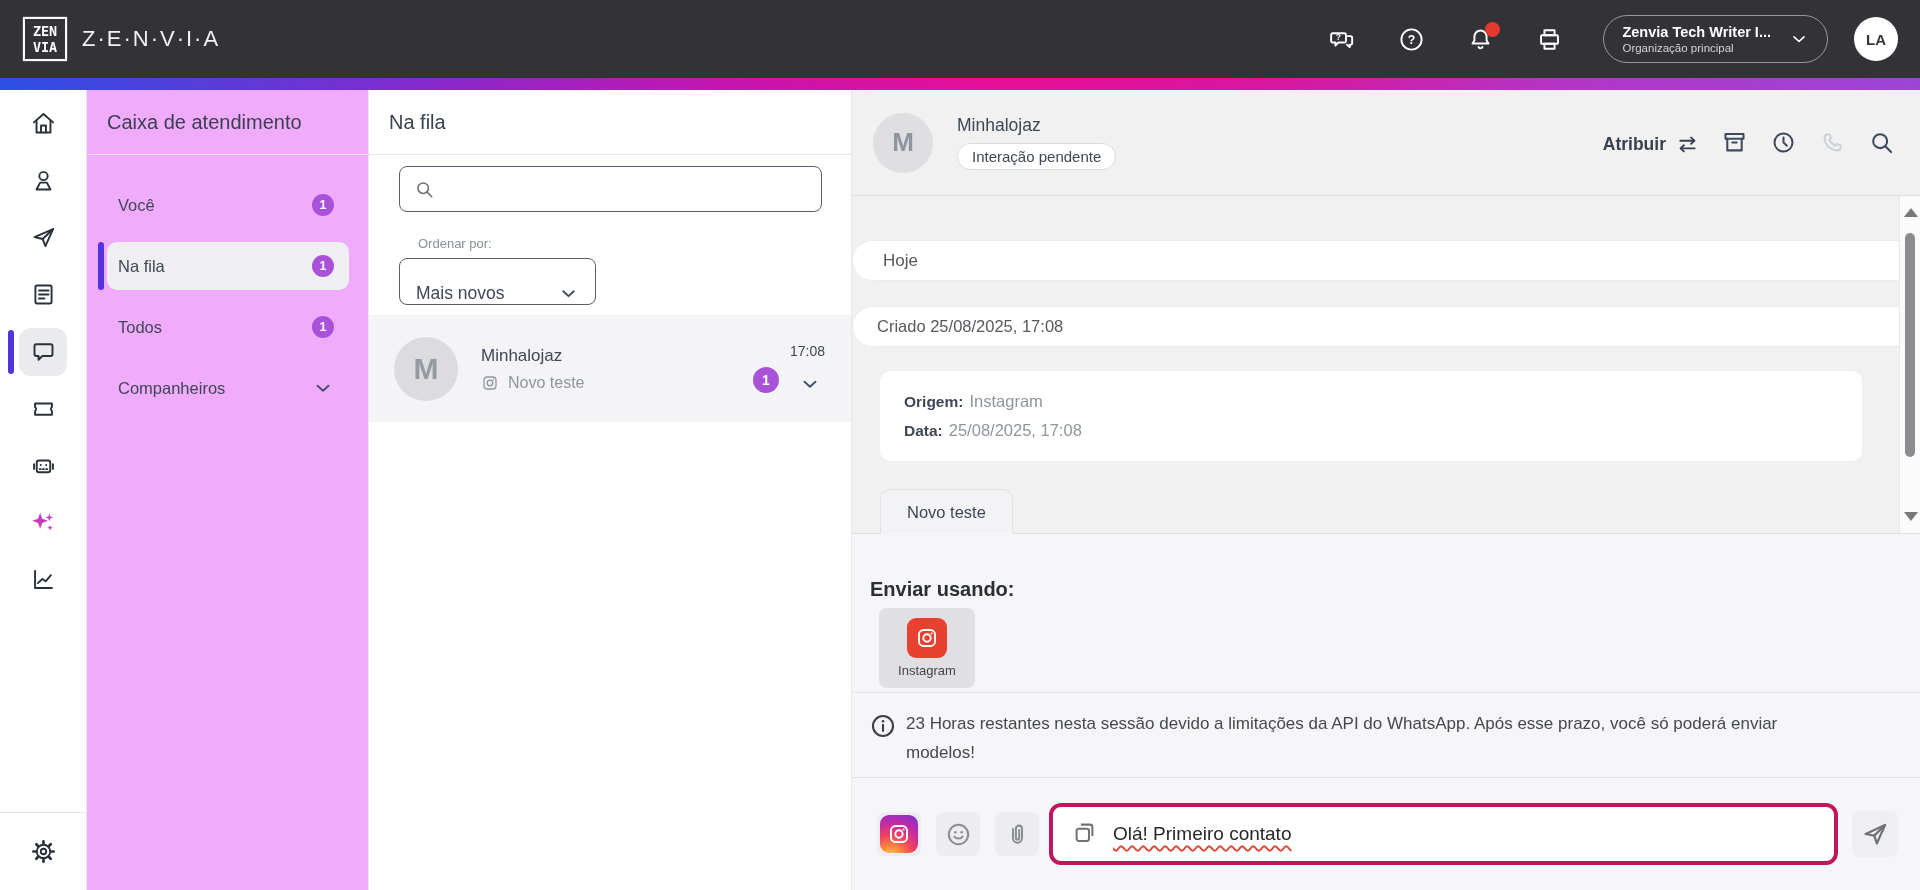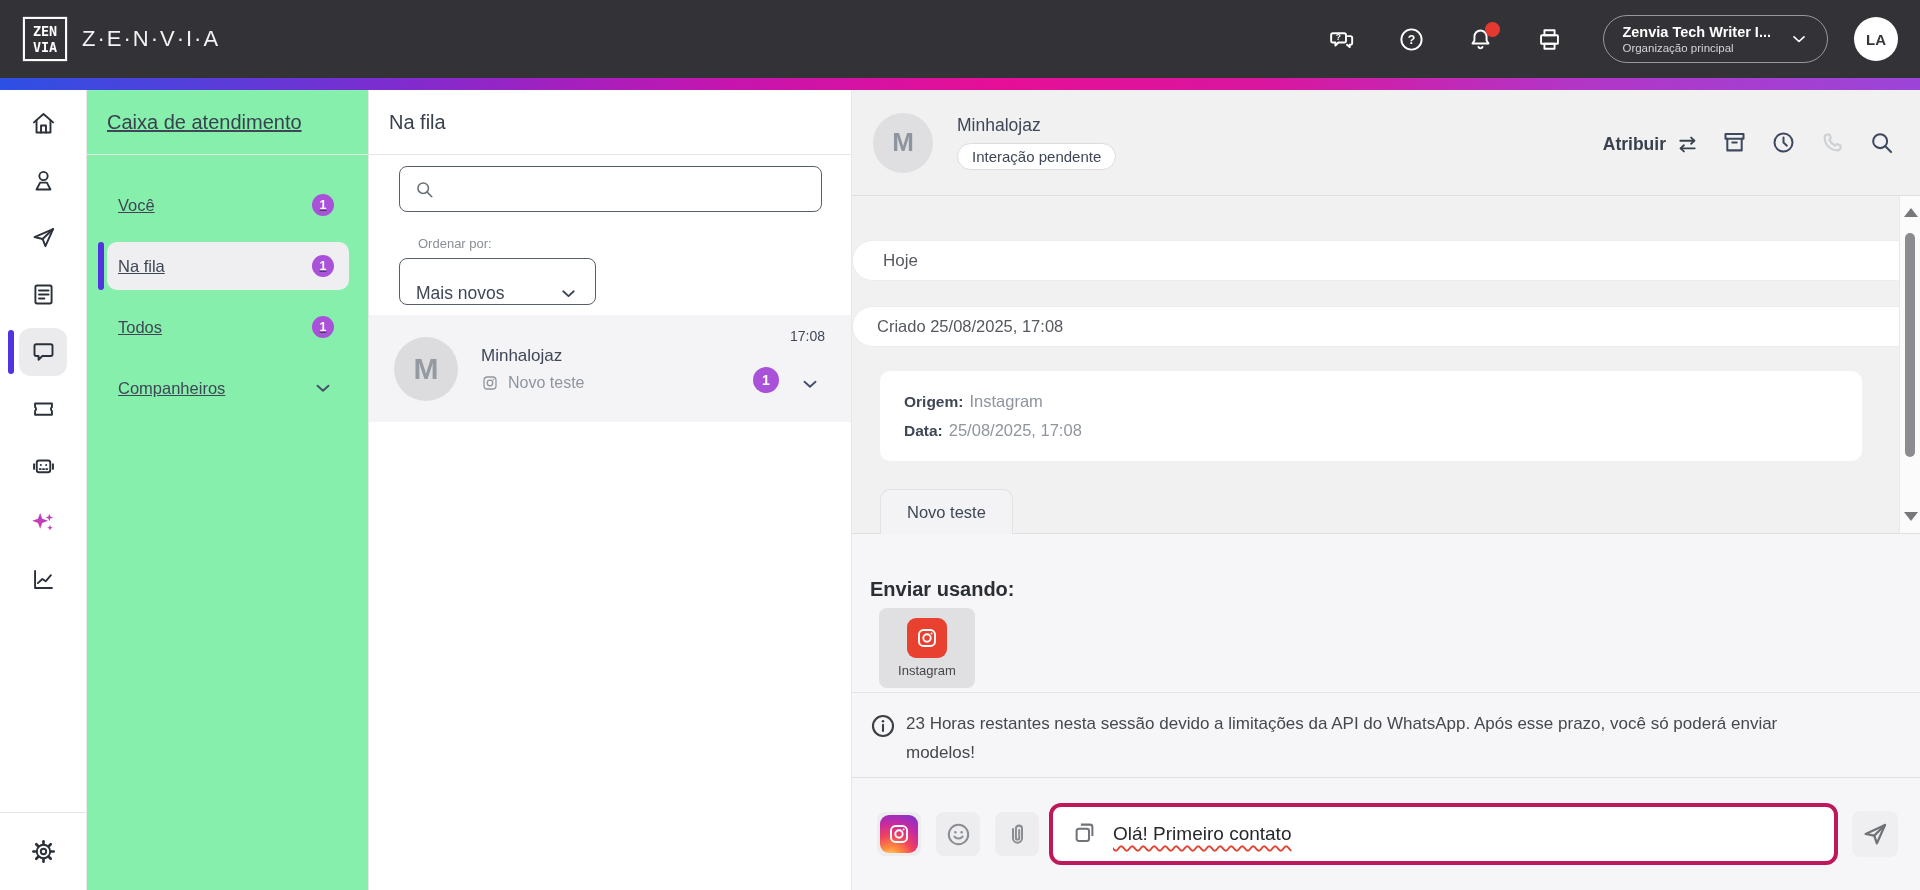--- a/index.html
+++ b/index.html
@@ -29,21 +29,21 @@
   .rail { flex:0 0 86px; border-right:1px solid #e8e8ea; display:flex; flex-direction:column; align-items:center; padding-top:5px; background:#fff; }
   .rail-item { width:86px; height:57px; display:flex; align-items:center; justify-content:center; position:relative; cursor:pointer; }
   .rail-item svg { width:27px; height:27px; stroke:#2b313b; fill:none; stroke-width:1.7; stroke-linecap:round; stroke-linejoin:round; position:relative; z-index:1; }
   .rail-item.active::before { content:''; position:absolute; left:8px; top:7px; width:6px; height:44px; border-radius:3px; background:#5133e0; }
   .rail-item.active .icon-bg { position:absolute; width:48px; height:48px; border-radius:12px; background:#ebebed; }
   .rail-item.sparkle svg { stroke:none; }
   .rail-bottom { margin-top:auto; width:86px; height:78px; border-top:1px solid #e4e4e6; display:flex; align-items:center; justify-content:center; }
   .rail-bottom .rail-item { height:78px; }
 
   
-  .inbox { flex:0 0 282px; border-right:1px solid #e8e8ea; background:#86efac;text-decoration:underline; }
+  .inbox { flex:0 0 282px; border-right:1px solid #e8e8ea; background:#f0abfc; }
   .panel-title { height:65px; display:flex; align-items:center; padding:0 20px; font-size:20px; font-weight:500; color:#3a414e; border-bottom:1px solid #e6e6e9; }
   .inbox-items { padding:26px 19px 0 20px; display:flex; flex-direction:column; gap:13px; }
   .inbox-item { height:48px; display:flex; align-items:center; padding:0 15px 0 11px; border-radius:10px; font-size:16.5px; color:#3f4756; position:relative; cursor:pointer; }
   .inbox-item.active { background:#efeff1; }
   .inbox-item.active::before { content:''; position:absolute; left:-9px; top:0; width:6px; height:48px; border-radius:3px; background:#5133e0; }
   .count-badge { margin-left:auto; min-width:22px; height:22px; border-radius:50%; background:#a952d9; color:#fff; font-size:12.5px; font-weight:600; display:flex; align-items:center; justify-content:center; }
   .inbox-item .chev { margin-left:auto; width:22px; height:22px; }
   .inbox-item .chev svg { width:22px; height:22px; stroke:#44506b; fill:none; stroke-width:2; stroke-linecap:round; stroke-linejoin:round; }
 
   
@@ -55,21 +55,21 @@
   .search-box input::placeholder { color:#9aa0a8; }
   .sort-label { margin:24px 0 7px 19px; font-size:13px; color:#8a8f98; }
   .sort-select { width:197px; height:47px; border:1px solid #585f6a; border-radius:8px; background:#fff; display:flex; align-items:flex-end; justify-content:space-between; padding:0 16px; font-size:17.5px; color:#3f4756; cursor:pointer; }
   .sort-select svg { width:21px; height:21px; stroke:#3f4756; fill:none; stroke-width:2.2; stroke-linecap:round; stroke-linejoin:round; }
   .conv-item { margin-top:10px; height:107px; background:#f4f4f6; display:flex; align-items:center; padding:0 26px 0 25px; position:relative; cursor:pointer; }
   .conv-avatar { width:64px; height:64px; border-radius:50%; background:#dcdcdf; color:#949aa2; font-size:30px; font-weight:600; display:flex; align-items:center; justify-content:center; flex:0 0 64px; }
   .conv-info { margin-left:23px; display:flex; flex-direction:column; gap:8px; }
   .conv-name { font-size:17px; color:#3f4756; }
   .conv-preview { display:flex; align-items:center; gap:9px; color:#8f959e; font-size:16px; }
   .conv-preview svg { width:18px; height:18px; stroke:#8f959e; fill:none; stroke-width:1.7; }
-  .conv-time { position:absolute; top:13px; right:26px; font-size:14px; color:#3f4756; }
+  .conv-time { position:absolute; top:28px; right:26px; font-size:14px; color:#3f4756; }
   .conv-badge { position:absolute; top:52px; right:72px; min-width:26px; height:26px; border-radius:50%; background:#a952d9; color:#fff; font-size:14px; font-weight:600; display:flex; align-items:center; justify-content:center; }
   .conv-chev { position:absolute; top:58px; right:30px; width:22px; height:22px; cursor:pointer; }
   .conv-chev svg { width:22px; height:22px; stroke:#44506b; fill:none; stroke-width:2; stroke-linecap:round; stroke-linejoin:round; }
 
   
   .chat { flex:1; min-width:0; background:#f1f1f2; display:flex; flex-direction:column; }
   .chat-header { flex:0 0 106px; display:flex; align-items:center; padding:0 25px 0 21px; border-bottom:1px solid #dfdfe2; }
   .chat-avatar { width:60px; height:60px; border-radius:50%; background:#dfdfe2; color:#8f959e; font-size:26px; font-weight:600; display:flex; align-items:center; justify-content:center; flex:0 0 60px; }
   .contact-block { margin-left:24px; }
   .contact-name { font-size:17.5px; color:#3f4756; margin-bottom:7px; }

